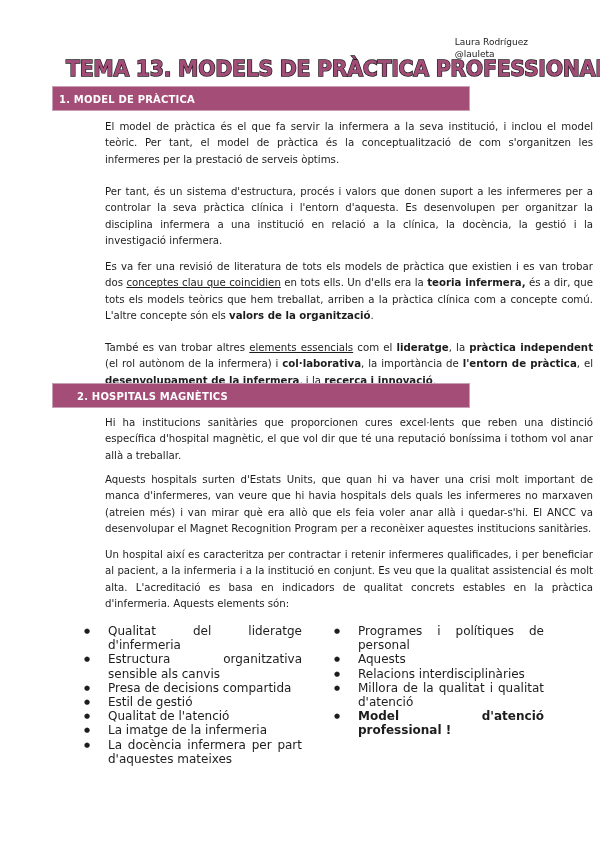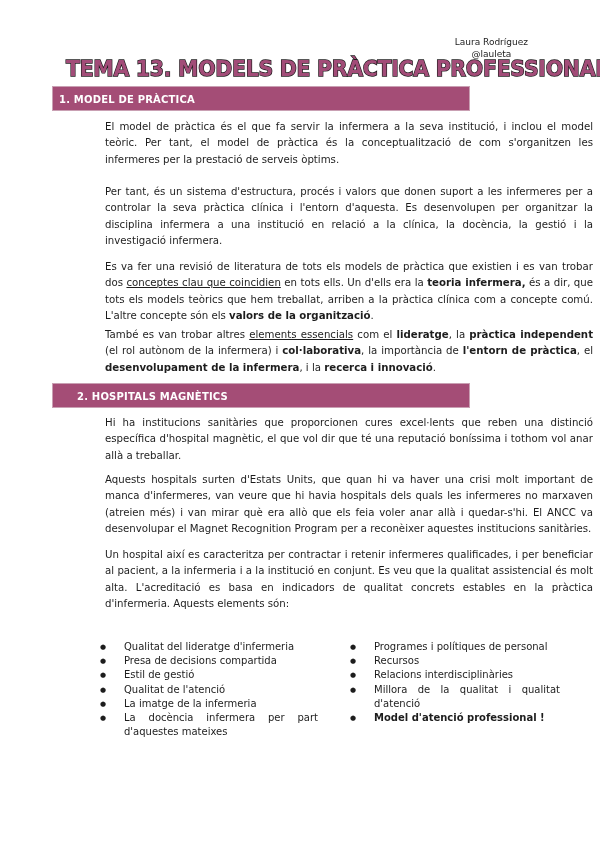--- a/index.html
+++ b/index.html
@@ -1,34 +1,34 @@
 <!DOCTYPE html>
 <html><head>
 <meta charset="utf-8">
 <style>
   html, body { margin:0; padding:0; background:#ffffff; }
   body { width:600px; height:848px; position:relative; overflow:hidden;
          font-family:"DejaVu Sans", sans-serif; color:#1a1a1a; }
-  .author { position:absolute; right:72px; top:36px; text-align:center;
+  .author { position:absolute; right:72px; top:36px; text-align:left;
             font-size:9px; line-height:12px; color:#222; }
   .title { position:absolute; left:66px; top:56px; width:480px;
            font-family:"DejaVu Sans", sans-serif; font-weight:bold;
            font-size:22px; letter-spacing:-0.3px; color:#a24c78;
            -webkit-text-stroke:1.4px #1a1a1a; paint-order:stroke fill;
            white-space:nowrap; line-height:26px; transform:scaleX(0.93); transform-origin:left; }
   .section-bar { position:absolute; left:52px; width:418px; height:25px;
                  background:#a44d76; color:#fff; font-size:10px; font-weight:bold;
                  line-height:25px; padding-left:6px; box-sizing:border-box; width:418px;
                  border:1px solid #c9a0b3; letter-spacing:0.2px; }
   .p { position:absolute; left:57px; width:488px; font-size:10.2px; line-height:16.3px;
        text-align:justify; color:#1d1d1d;margin-left:48px; }
   .p b { font-weight:bold; }
   .p u { text-decoration:underline; }
-  ul.list { position:absolute; margin:16px; padding:0; list-style:none;
-            font-size:10px; line-height:14.2px; color:#1d1d1d; }
+  ul.list { position:absolute; margin:0; padding:0; list-style:none;
+            font-size:12px; line-height:14.2px; color:#1d1d1d; }
   ul.list li { position:relative; padding-left:28px; text-align:justify; }
   ul.list li::before { content:"●"; position:absolute; left:4px; top:0; font-size:7px; }
   ul.list li.bold { font-weight:bold; }
 </style>
 </head>
 <body>
 
 <div class="author">
   <div>Laura Rodríguez</div>
   <div>@lauleta</div>
@@ -43,46 +43,47 @@
 </div>
 
 <div class="p" style="top:184px;">
   <span>Per tant, és un sistema d'estructura, procés i valors que donen suport a les infermeres per a controlar la seva pràctica clínica i l'entorn d'aquesta. Es desenvolupen per organitzar la disciplina infermera a una institució en relació a la clínica, la docència, la gestió i la investigació infermera.</span>
 </div>
 
 <div class="p" style="top:259px;">
   <span>Es va fer una revisió de literatura de tots els models de pràctica que existien i es van trobar dos </span><u>conceptes clau que coincidien</u><span> en tots ells. Un d'ells era la </span><b>teoria infermera,</b><span> és a dir, que tots els models teòrics que hem treballat, arriben a la pràctica clínica com a concepte comú. L'altre concepte són els </span><b>valors de la organització</b><span>.</span>
 </div>
 
-<div class="p" style="top:327px;">
+<div class="p" style="top:340px;">
   <span>També es van trobar altres </span><u>elements essencials</u><span> com el </span><b>lideratge</b><span>, la </span><b>pràctica independent</b><span> (el rol autònom de la infermera) i </span><b>col·laborativa</b><span>, la importància de </span><b>l'entorn de pràctica</b><span>, el </span><b>desenvolupament de la infermera</b><span>, i la </span><b>recerca i innovació</b><span>.</span>
 </div>
 
 <div class="section-bar" style="top:383px;padding-left:24px;">2. HOSPITALS MAGNÈTICS</div>
 
 <div class="p" style="top:415px;">
   <span>Hi ha institucions sanitàries que proporcionen cures excel·lents que reben una distinció específica d'hospital magnètic, el que vol dir que té una reputació boníssima i tothom vol anar allà a treballar.</span>
 </div>
 
 <div class="p" style="top:472px;">
   <span>Aquests hospitals surten d'Estats Units, que quan hi va haver una crisi molt important de manca d'infermeres, van veure que hi havia hospitals dels quals les infermeres no marxaven (atreien més) i van mirar què era allò que els feia voler anar allà i quedar-s'hi. El ANCC va desenvolupar el Magnet Recognition Program per a reconèixer aquestes institucions sanitàries.</span>
 </div>
 
 <div class="p" style="top:547px;">
   <span>Un hospital així es caracteritza per contractar i retenir infermeres qualificades, i per beneficiar al pacient, a la infermeria i a la institució en conjunt. Es veu que la qualitat assistencial és molt alta. L'acreditació es basa en indicadors de qualitat concrets estables en la pràctica d'infermeria. Aquests elements són:</span>
 </div>
 
 <ul class="list" style="left:80px; top:624px; width:222px;">
   <li>Qualitat del lideratge d'infermeria</li>
+  <li>Estructura organitzativa sensible als canvis</li>
   <li>Presa de decisions compartida</li>
   <li>Estil de gestió</li>
   <li>Qualitat de l'atenció</li>
   <li>La imatge de la infermeria</li>
   <li>La docència infermera per part d'aquestes mateixes</li>
 </ul>
 
 <ul class="list" style="left:330px; top:624px; width:214px;">
   <li>Programes i polítiques de personal</li>
-  <li>Recursos</li>
+  <li>Aquests</li>
   <li>Relacions interdisciplinàries</li>
   <li>Millora de la qualitat i qualitat d'atenció</li>
   <li class="bold">Model d'atenció professional !</li>
 </ul>
 
 </body></html>

